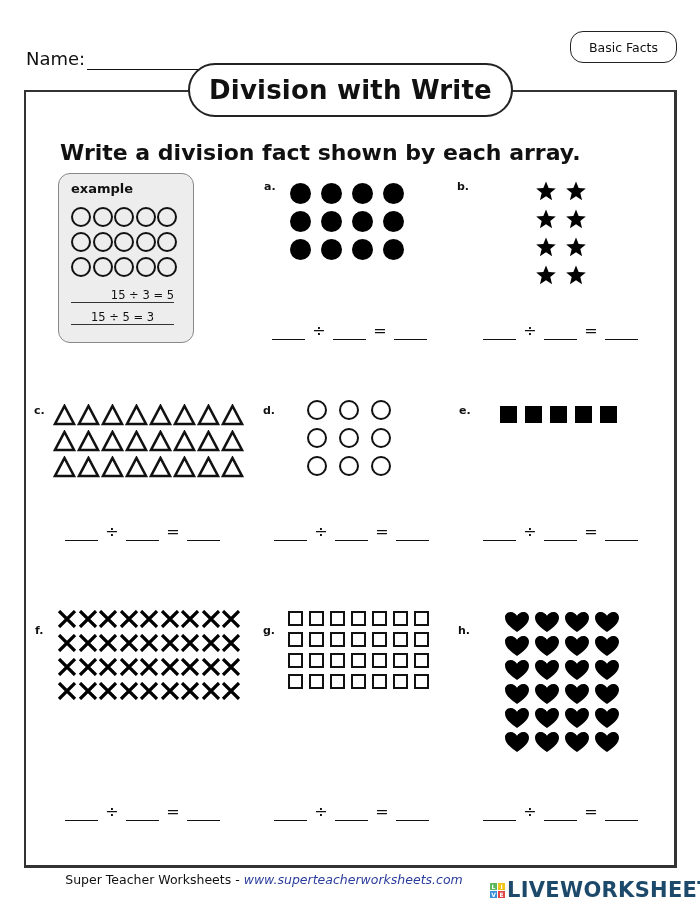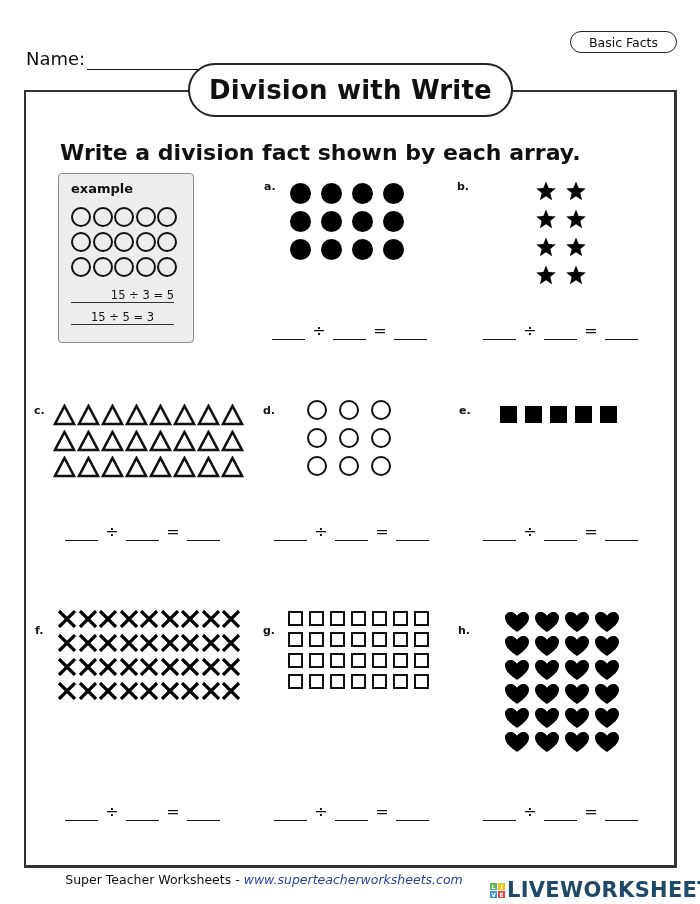--- a/index.html
+++ b/index.html
@@ -3,29 +3,29 @@
 <meta charset="utf-8">
 <style>
   * { box-sizing: border-box; margin: 0; padding: 0; }
   html, body { width: 700px; height: 904px; background: #fff; overflow: hidden; }
   body { position: relative; font-family: "DejaVu Sans", "Liberation Sans", sans-serif; color: #111; }
 
   .name-row { position: absolute; left: 26px; top: 32px; font-size: 18px; display: flex; align-items: flex-end; margin-top: 16px; }
   .name-row .label { line-height: 22px; }
   .name-field { display: inline-block; width: 290px; border-bottom: 1.5px solid #111; height: 18px; margin-left: 2px; }
 
-  .badge { position: absolute; left: 570px; top: 31px; width: 107px; height: 22px; border: 1.5px solid #222; border-radius: 13px; font-size: 12.5px; display: flex; align-items: center; justify-content: center; }
+  .badge { position: absolute; left: 570px; top: 31px; width: 107px; height: 32px; border: 1.5px solid #222; border-radius: 13px; font-size: 12.5px; display: flex; align-items: center; justify-content: center; }
 
   .frame { position: absolute; left: 24px; top: 90px; width: 653px; height: 778px; border: 2px solid #333; border-right-width: 3px; border-bottom-width: 3px; }
 
   .title-pill { position: absolute; left: 188px; top: 63px; width: 325px; height: 54px; background: #fff; border: 2px solid #222; border-radius: 27px; display: flex; align-items: center; justify-content: center; font-size: 26px; font-weight: bold; letter-spacing: 0.2px; }
 
   .instructions { position: absolute; left: 60px; top: 140px; font-size: 22px; font-weight: bold; }
 
-  .example-box { position: absolute; left: 58px; top: 173px; width: 136px; height: 170px; background: #ededed; border: 1.5px solid #888; border-radius: 4px; }
+  .example-box { position: absolute; left: 58px; top: 173px; width: 136px; height: 170px; background: #ededed; border: 1.5px solid #888; border-radius: 12px; }
   .example-box .ex-label { position: absolute; left: 12px; top: 7px; font-size: 13px; font-weight: bold; }
   .example-box .ex-grid { position: absolute; left: 12px; top: 33px; display: grid; grid-template-columns: repeat(5, 20px); grid-auto-rows: 25px; column-gap: 1.5px; }
   .ex-fact { position: absolute; left: 12px; width: 103px; font-size: 11.5px; text-align: center; border-bottom: 1.5px solid #333; line-height: 14px; }
 
   .problem-label { position: absolute; font-size: 11px; font-weight: bold; }
 
   .array { position: absolute; display: grid; }
   .dot { width: 21px; height: 21px; background: #000; border-radius: 50%; }
   .ring { width: 20px; height: 20px; border: 2.5px solid #111; border-radius: 50%; }
   .sq-fill { width: 17px; height: 17px; background: #000; }

